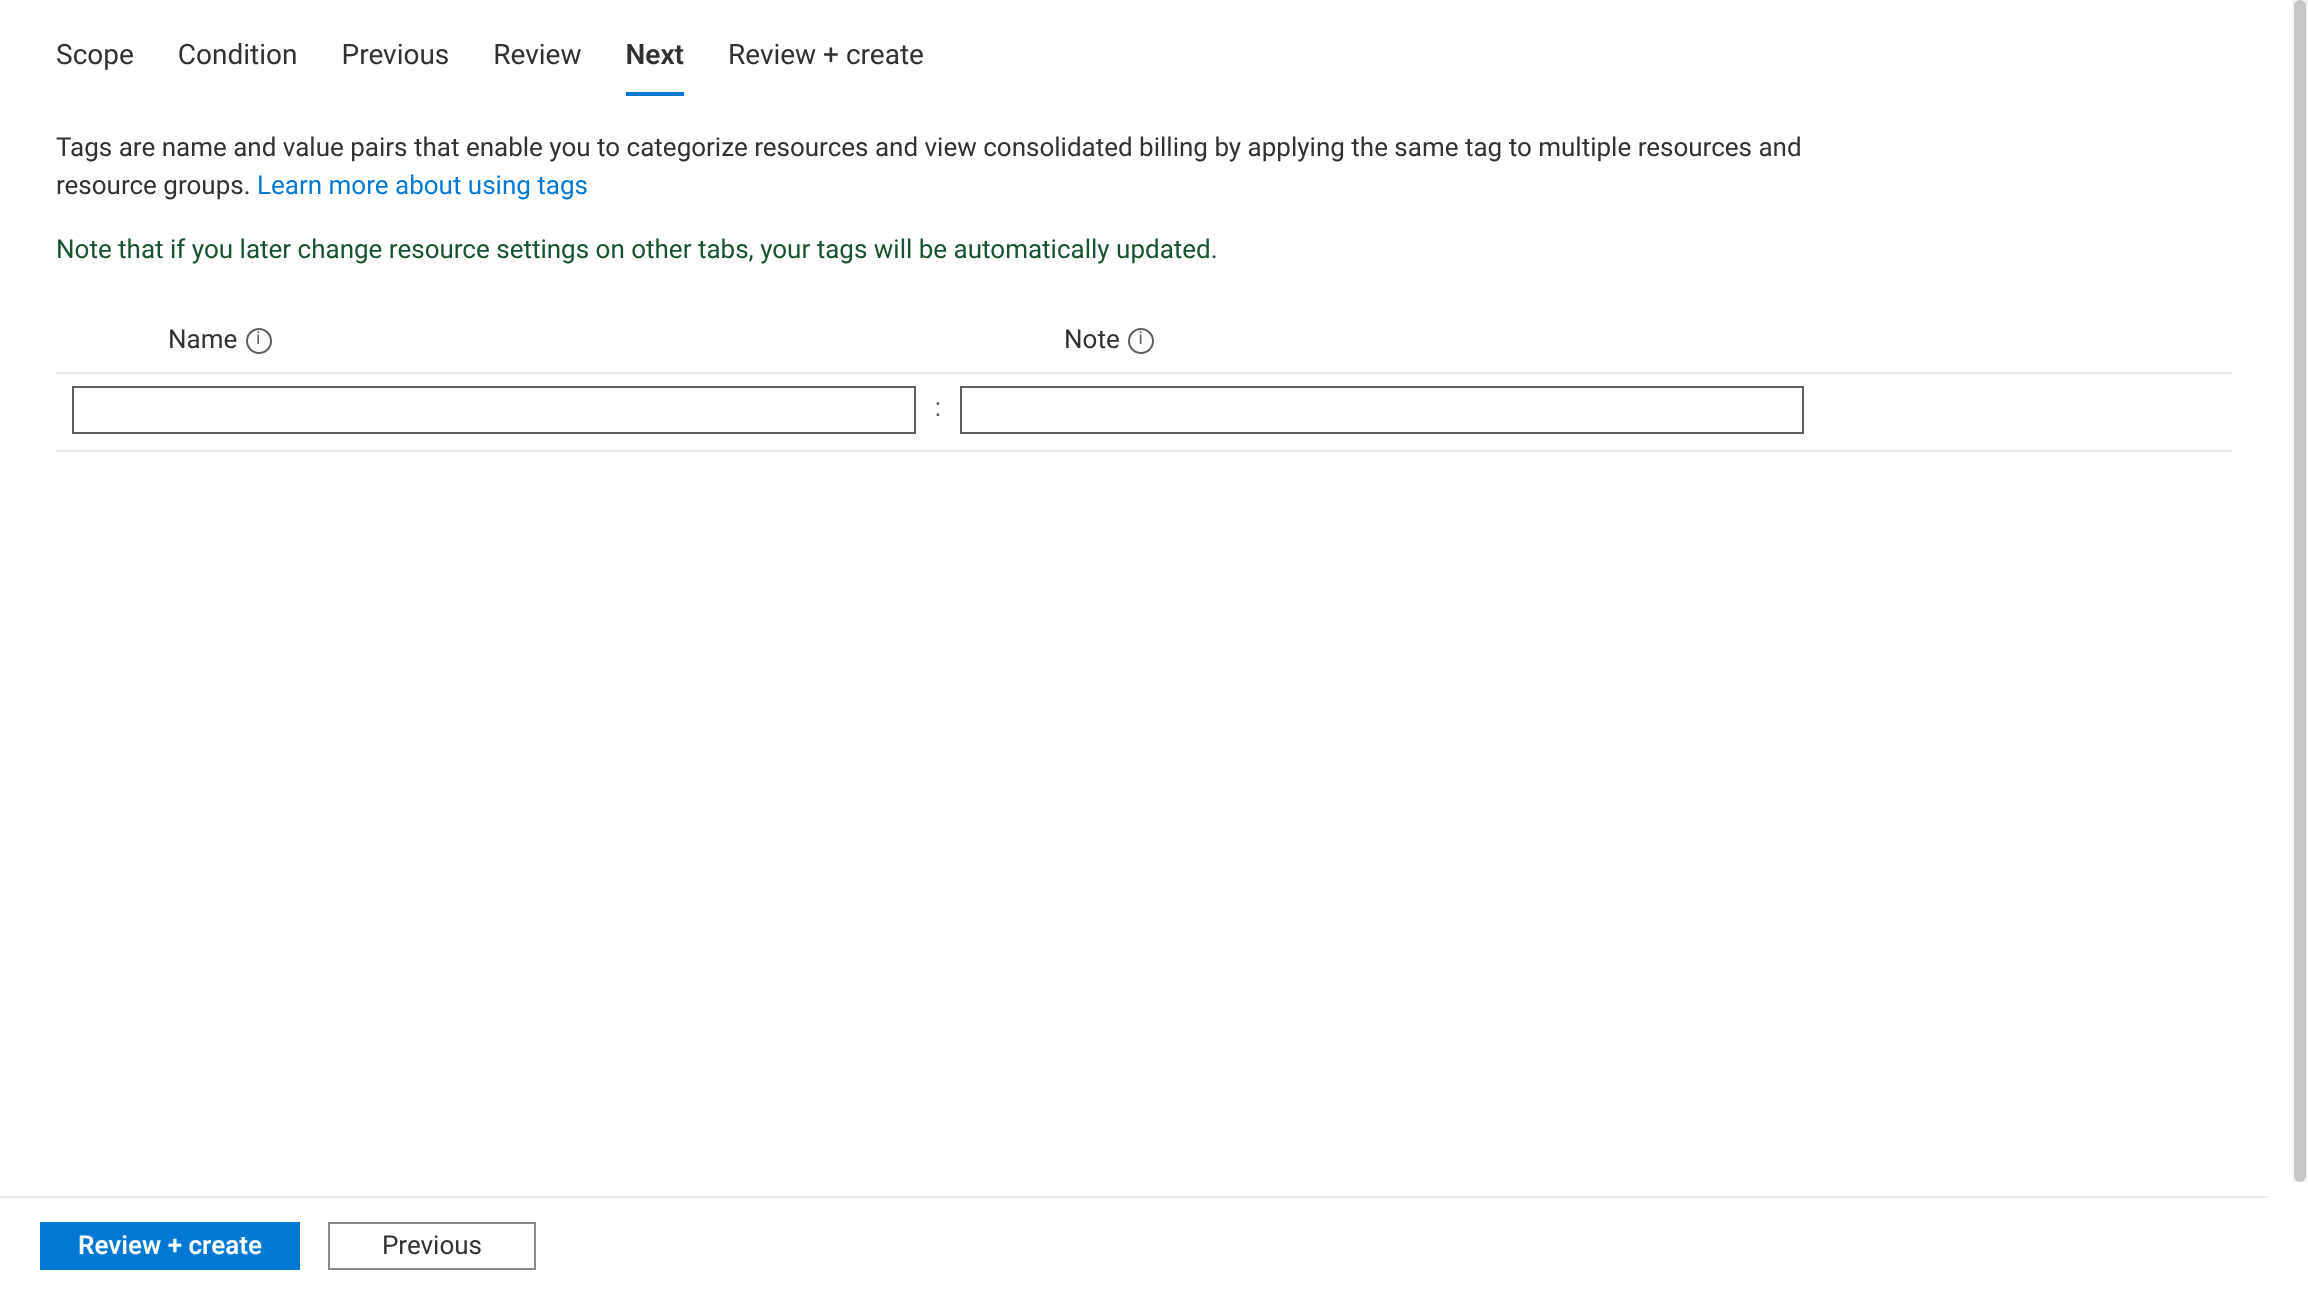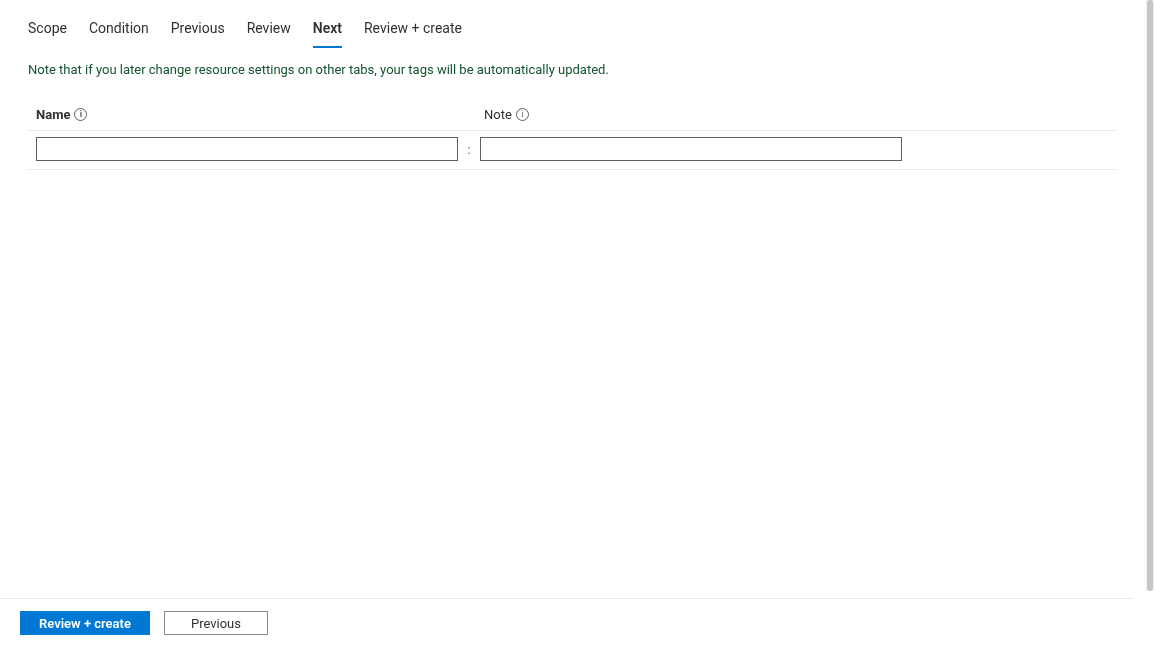--- a/index.html
+++ b/index.html
@@ -70,22 +70,23 @@
       display: flex;
       align-items: center;
       padding: 0 8px 8px 8px;
       border-bottom: 1px solid #edebe9;
     }
     .col-name {
       width: 430px;
       display: flex;
       align-items: center;
       gap: 4px;
-      font-weight: 700;
-      color: #323130;
+      font-weight: 400;
+      color: #323130;
+      margin-left: 48px;
     }
     .col-sep { width: 18px; }
     .col-value {
       width: 430px;
       display: flex;
       align-items: center;
       gap: 4px;
       font-weight: 400;
       color: #323130;
     }
@@ -179,20 +180,23 @@
 
   <div class="tabs">
     <div class="tab">Scope</div>
     <div class="tab">Condition</div>
     <div class="tab">Previous</div>
     <div class="tab">Review</div>
     <div class="tab active">Next</div>
     <div class="tab">Review + create</div>
   </div>
 
+  <div class="description">
+    <span>Tags are name and value pairs that enable you to categorize resources and view consolidated billing by applying the same tag to multiple resources and resource groups. </span><span class="link">Learn more about using tags</span>
+  </div>
 
   <div class="note">Note that if you later change resource settings on other tabs, your tags will be automatically updated.</div>
 
   <div class="tag-table">
     <div class="tag-header-row">
       <div class="col-name">
         <span>Name</span>
         <span class="info-icon">i</span>
       </div>
       <div class="col-sep"></div>

